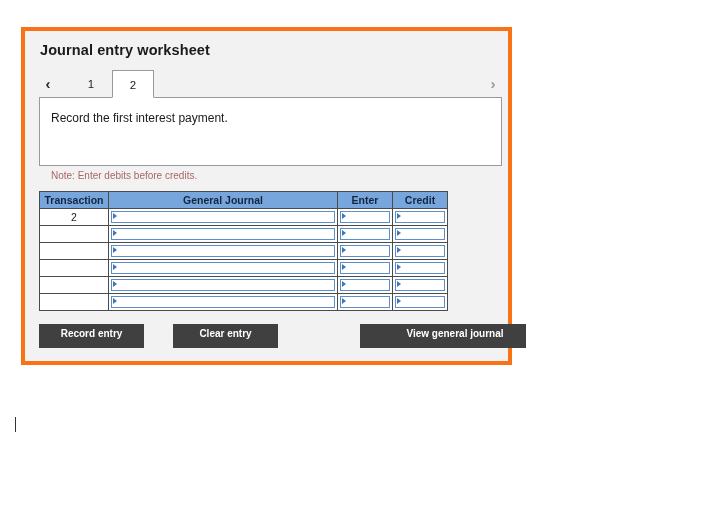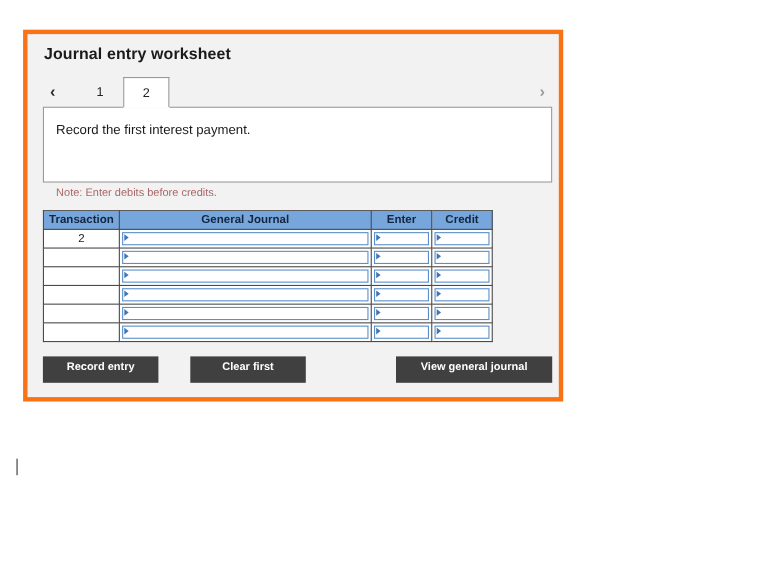--- a/index.html
+++ b/index.html
@@ -175,21 +175,21 @@
     color: #ffffff;
     font-size: 10px;
     font-weight: bold;
     text-align: center;
     border: none;
     cursor: pointer;
     user-select: none;
   }
   .btn-record { left: 14px;  top: 293px; width: 105px; }
   .btn-clear  { left: 148px; top: 293px; width: 105px; }
-  .btn-view   { left: 335px; top: 293px; width: 142px; }
+  .btn-view   { left: 335px; top: 293px; width: 142px; padding-left: 24px; }
 
   
   .text-caret {
     position: absolute;
     left: 15px;
     top: 417px;
     width: 1px;
     height: 15px;
     background: #333333;
   }
@@ -345,21 +345,21 @@
             <span class="cell-input"></span>
           </td>
           <td>
             <span class="cell-input"></span>
           </td>
         </tr>
       </tbody>
     </table>
 
     <div class="btn btn-record">Record entry</div>
-    <div class="btn btn-clear">Clear first</div>
+    <div class="btn btn-clear">Clear entry</div>
     <div class="btn btn-view">View general journal</div>
   </div>
 
   <div class="text-caret"></div>
 
 
   <div class="options">
     <div class="option-row">
       <span class="radio-mark"></span>
       <span class="option-label">True</span>

